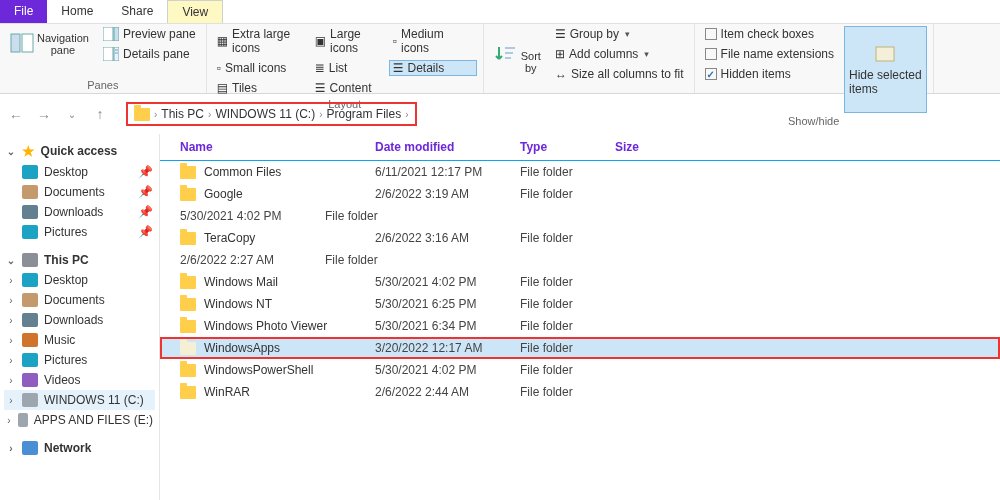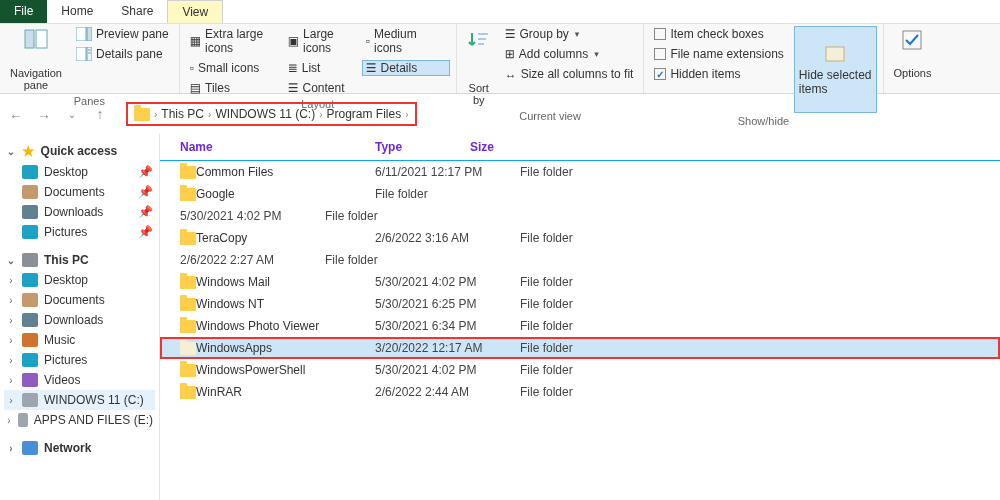--- a/index.html
+++ b/index.html
@@ -1,29 +1,29 @@
 <!DOCTYPE html>
 <html><head>
 <meta charset="utf-8">
 <style>
 * { margin:0; padding:0; box-sizing:border-box; font-family:"Segoe UI",Arial,sans-serif; font-size:12px; }
 body { background:#fff; color:#333; width:1000px; height:500px; overflow:hidden; }
 
 
 .tabs { display:flex; height:24px; background:#fff; border-bottom:1px solid #e0e0e0; }
 .tab { padding:4px 14px; cursor:pointer; }
-.tab.file { background:#14532d; color:#fff; }
+.tab.file { background:#6d28d9; color:#fff; }
 .tab.active { background:#fef9c3; border:1px solid #d0d0d0; border-bottom:none; }
 
 
 .ribbon { display:flex; height:70px; background:#f8f8f8; border-bottom:1px solid #d8d8d8; }
 .group { display:flex; flex-direction:column; justify-content:space-between; border-right:1px solid #e3e3e3; padding:2px 6px 0; }
 .group-body { display:flex; gap:6px; }
 .group-label { text-align:center; font-size:11px; color:#666; padding:2px 0; }
-.big-btn { display:flex; flex-direction:column; align-items:center; justify-content:center; padding:2px 4px; gap:15px; }
+.big-btn { display:flex; flex-direction:row; align-items:center; justify-content:center; padding:2px 4px; gap:3px; }
 .big-btn .ic { width:24px; height:24px; display:flex; align-items:center; justify-content:center; }
 .big-btn .lbl { font-size:11px; line-height:12px; text-align:center; }
 .stack { display:flex; flex-direction:column; gap:4px; }
 .stack .row { display:flex; align-items:center; gap:4px; padding:1px 4px; font-size:11px; }
 .stack .row.selected { background:#cde6f7; border:1px solid #7bb6e0; padding:0 3px; }
 .chk { width:12px; height:12px; border:1px solid #888; display:inline-flex; align-items:center; justify-content:center; font-size:10px; font-weight:bold; }
 .chk.checked::after { content:"✓"; color:#2a6ec0; }
 .hide-selected { display:flex; flex-direction:column; align-items:center; background:#cde6f7; border:1px solid #7bb6e0; padding:16px 4px; }
 
 
@@ -62,21 +62,21 @@
 
 .list { flex:1; }
 .cols { display:flex; border-bottom:1px solid #0ea5e9; padding:6px 0 6px 20px; color:#6d28d9; font-size:12px;font-weight:bold; }
 .c-name{ width:195px; }
 .c-date{ width:145px; }
 .c-type{ width:95px; }
 .c-size{ width:80px; }
 .rows { }
 .frow { display:flex; align-items:center; padding:4px 0 4px 20px; }
 .frow.highlight { border:2px solid #e33; background:#cde6f7; padding:2px 0 2px 18px; }
-.frow .nm { display:flex; align-items:center; width:195px; }
+.frow .nm { display:flex; align-items:center; gap:8px; width:195px; }
 .frow .dt { width:145px; color:#444; }
 .frow .tp { width:95px; color:#444; }
 .caret-down { font-size:9px; margin-left:2px; color:#555; }
 </style>
 </head>
 <body>
 
 <div class="tabs">
   <div class="tab file">File</div>
   <div class="tab">Home</div>
@@ -190,21 +190,20 @@
             <span>⊞</span>
             <span>Add columns</span>
             <span class="caret-down">▾</span>
           </div>
         <div class="row">
             <span>↔</span>
             <span>Size all columns to fit</span>
           </div>
       </div>
     </div>
-    <div class="group-label">Current view</div>
   </div>
 
   <div class="group">
     <div class="group-body">
       <div class="stack">
         <div class="row">
             <span class="chk"></span>
             <span>Item check boxes</span>
           </div>
         <div class="row">
@@ -220,34 +219,20 @@
         <span class="ic"><svg width="22" height="22">
               <rect x="2" y="4" width="18" height="14" fill="#f4efd8" stroke="#bfb27a"></rect>
             </svg></span>
         <span class="lbl" style="white-space:pre;">Hide selected
 items</span>
       </div>
     </div>
     <div class="group-label">Show/hide</div>
   </div>
 
-  <div class="group" style="border-right:none;">
-    <div class="group-body">
-      <div class="big-btn">
-        <span class="ic">
-            <svg width="22" height="22">
-              <rect x="2" y="2" width="18" height="18" fill="none" stroke="#888"></rect>
-              <path d="M5 11 L9 15 L17 6" stroke="#1976d2" fill="none" stroke-width="2"></path>
-            </svg>
-          </span>
-        <span class="lbl">Options</span>
-      </div>
-    </div>
-    <div class="group-label">&nbsp;</div>
-  </div>
 </div>
 
 <div class="nav-row">
   <div class="nav-arrow">←</div>
   <div class="nav-arrow">→</div>
   <div class="nav-arrow" style="font-size:10px;">⌄</div>
   <div class="nav-arrow">↑</div>
   <div class="addr-wrap">
     <span class="folder-ic"></span>
     <span class="sep">›</span>
@@ -345,37 +330,39 @@
     <div class="tree-item bold">
         <span class="exp">›</span>
         <span class="ic-sq ic-net"></span>
         <span>Network</span>
       </div>
   </div>
 
   <div class="list">
     <div class="cols">
       <div class="c-name">Name</div>
+      <div class="c-date">Date modified</div>
       <div class="c-type">Type</div>
       <div class="c-size">Size</div>
     </div>
     <div class="rows" id="rows-slot">
         <div class="frow">
           <span class="nm">
             <span class="folder-ic"></span>
             <span>Common Files</span>
           </span>
           <span class="dt">6/11/2021 12:17 PM</span>
           <span class="tp">File folder</span>
         </div>
         <div class="frow">
           <span class="nm">
             <span class="folder-ic"></span>
             <span>Google</span>
           </span>
+          <span class="dt">2/6/2022 3:19 AM</span>
           <span class="tp">File folder</span>
         </div>
         <div class="frow">
           <span class="dt">5/30/2021 4:02 PM</span>
           <span class="tp">File folder</span>
         </div>
         <div class="frow">
           <span class="nm">
             <span class="folder-ic"></span>
             <span>TeraCopy</span>

